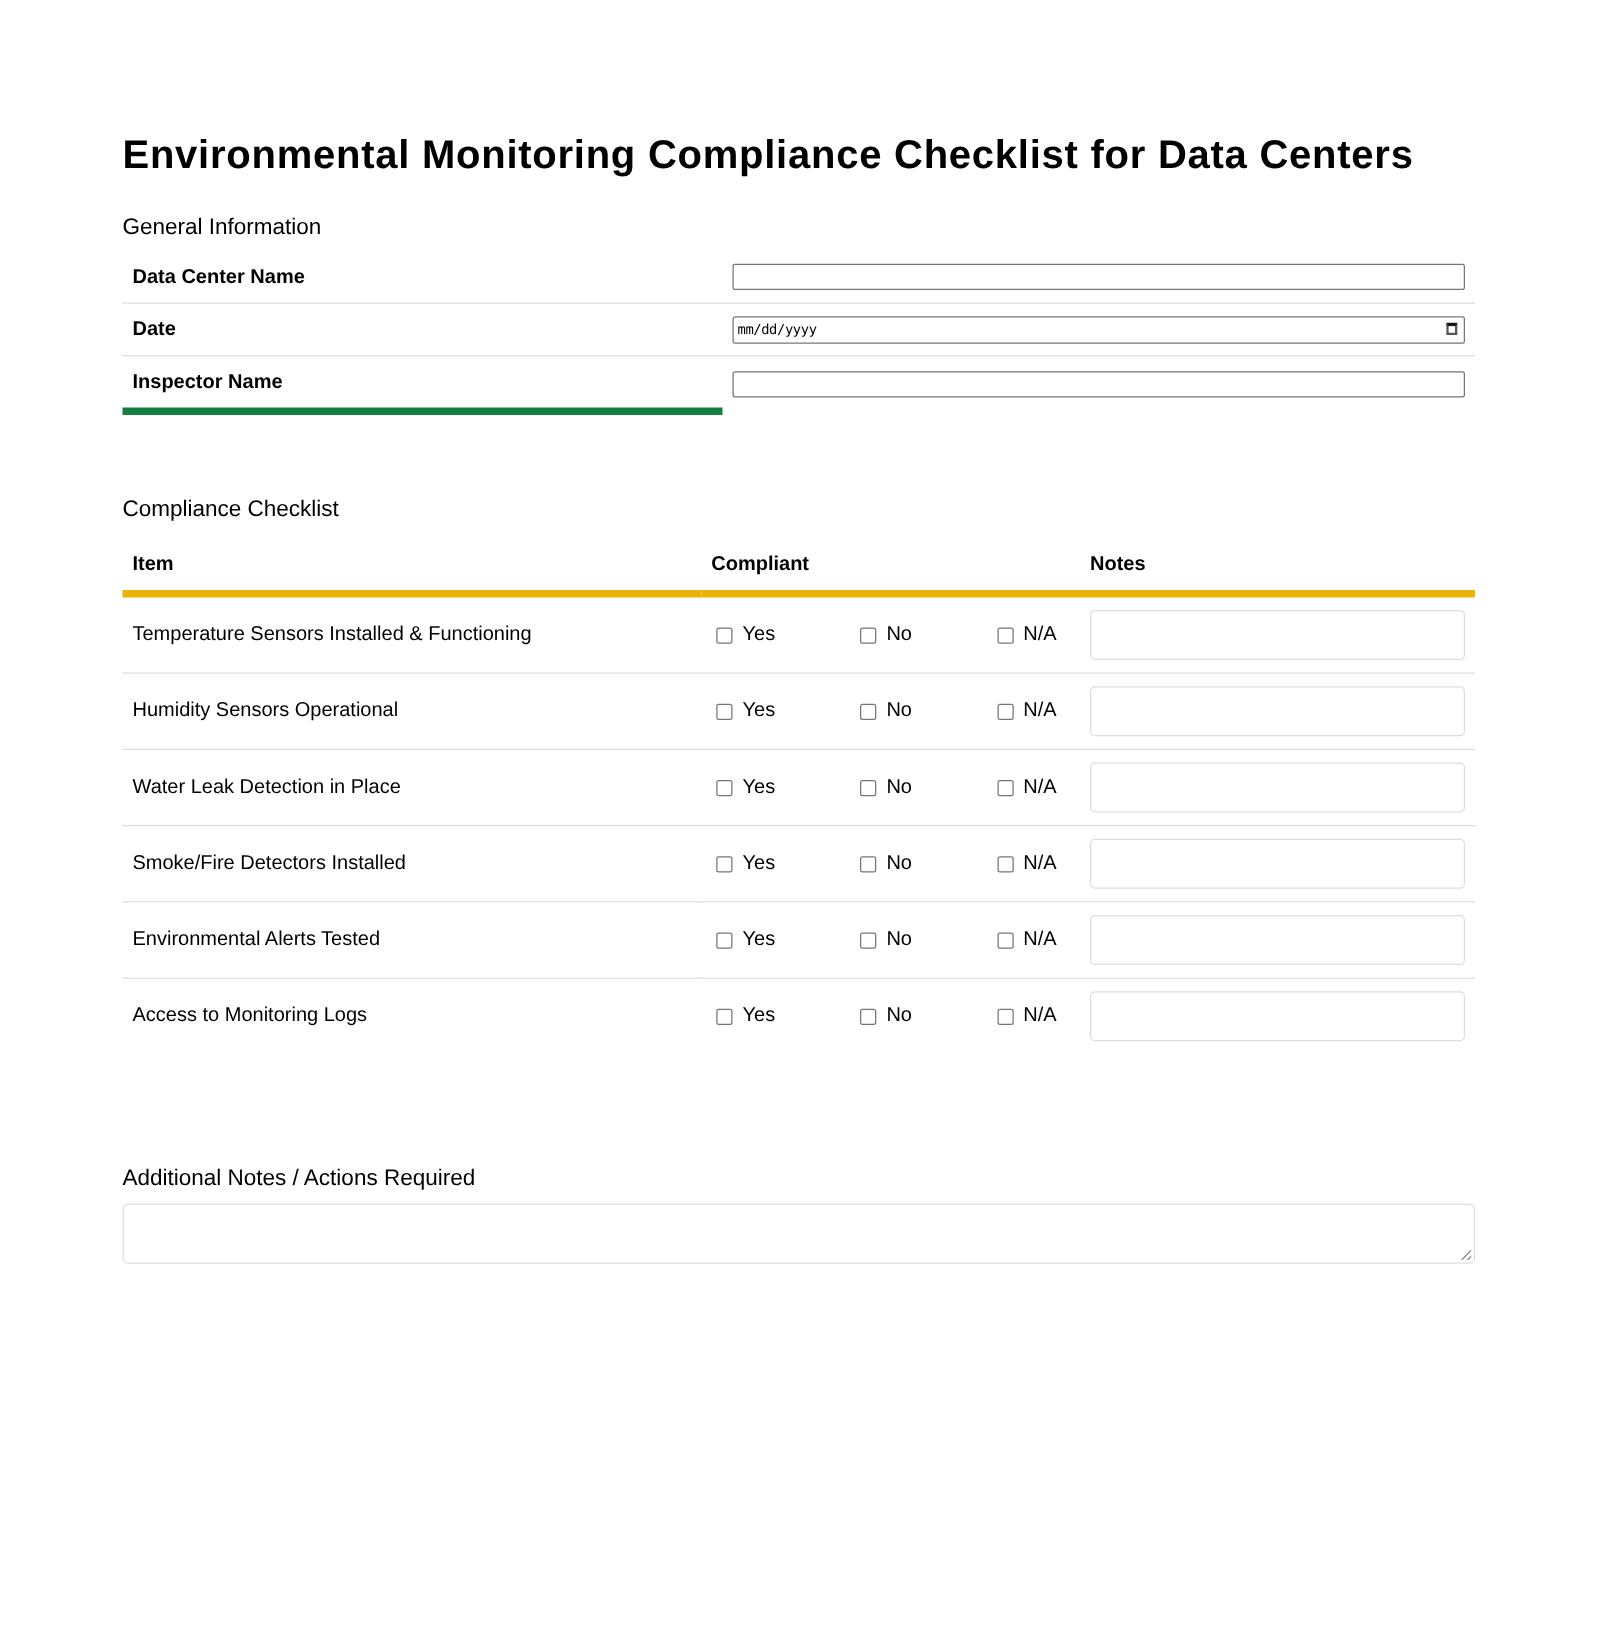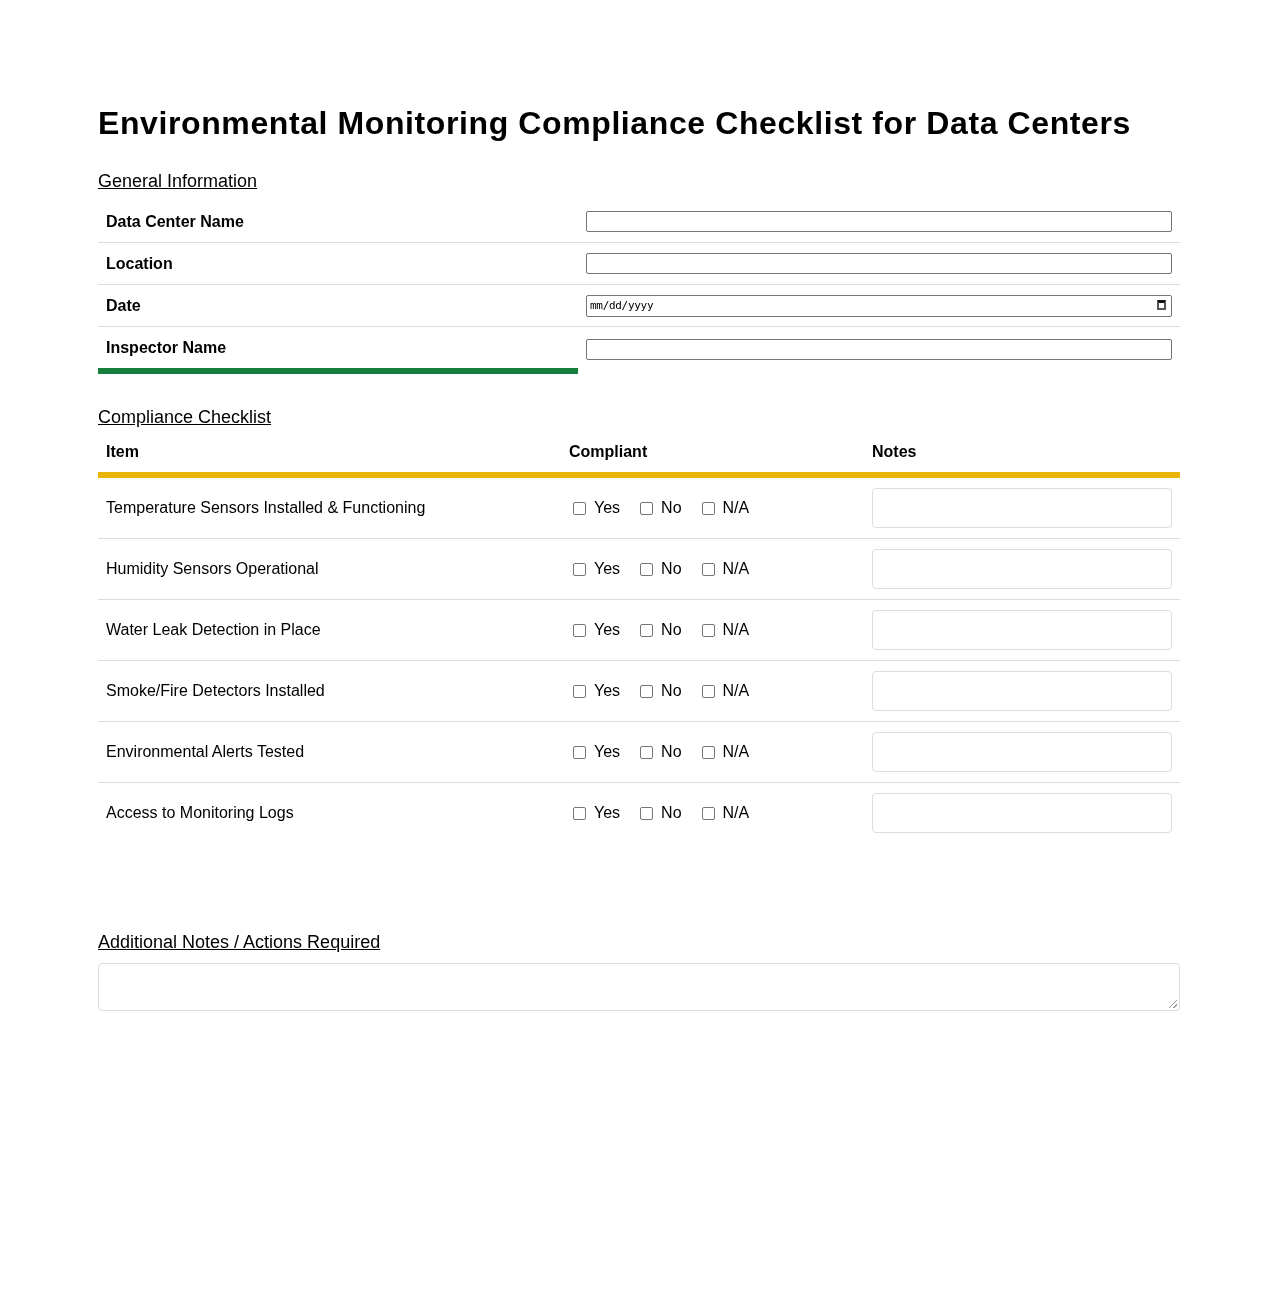--- a/index.html
+++ b/index.html
@@ -32,21 +32,20 @@
       line-height: 40px;
     }
     .section-title {
       position: absolute;
       left: 0;
       margin: 0;
       font-size: 18px;
       font-weight: normal;
       line-height: 22px;
       white-space: nowrap;
-      text-decoration: underline;
     }
     
     .info-table {
       position: absolute;
       left: 0;
       top: 201px;
       width: 1082px;
       border-collapse: collapse;
     }
     .info-table td {
@@ -139,20 +138,21 @@
     .check-table tbody tr:not(:last-child) td {
       border-bottom: 1px solid #dddddd;
     }
     .col-item { width: 447px; }
     .col-compliant { width: 287px; }
     .col-notes { width: 300px; }
     .options {
       display: flex;
       align-items: center;
       white-space: nowrap;
+      gap: 48px;
     }
     .opt {
       display: inline-flex;
       align-items: center;
       margin-right: 16px;
       cursor: pointer;
     }
     .opt:last-child { margin-right: 0; }
     .cb {
       display: inline-block;
@@ -210,44 +210,38 @@
 
   <table class="info-table">
     <tbody>
       <tr>
         <td class="label-cell">Data Center Name</td>
         <td class="input-cell">
           <input class="text-input" type="text" value="" style="">
         </td>
       </tr>
       <tr>
-        <td class="label-cell">Location</td>
-        <td class="input-cell">
-          <input class="text-input" type="text" value="" style="">
-        </td>
-      </tr>
-      <tr>
         <td class="label-cell">Date</td>
         <td class="input-cell">
           <div class="date-input">
             <span class="date-text">mm/dd/yyyy</span>
             <span class="calendar-icon"></span>
           </div>
         </td>
       </tr>
       <tr>
         <td class="label-cell">Inspector Name</td>
         <td class="input-cell">
           <input class="text-input" type="text" value="" style="">
         </td>
       </tr>
     </tbody>
   </table>
 
-  <h2 class="section-title" style="top:406px;">Compliance Checklist</h2>
+  <h2 class="section-title" style="top:396px;">Compliance Checklist</h2>
 
   <table class="check-table">
     <thead>
       <tr>
         <th class="col-item">Item</th>
         <th class="col-compliant">Compliant</th>
         <th class="col-notes">Notes</th>
       </tr>
     </thead>
     <tbody id="checklist-body">

